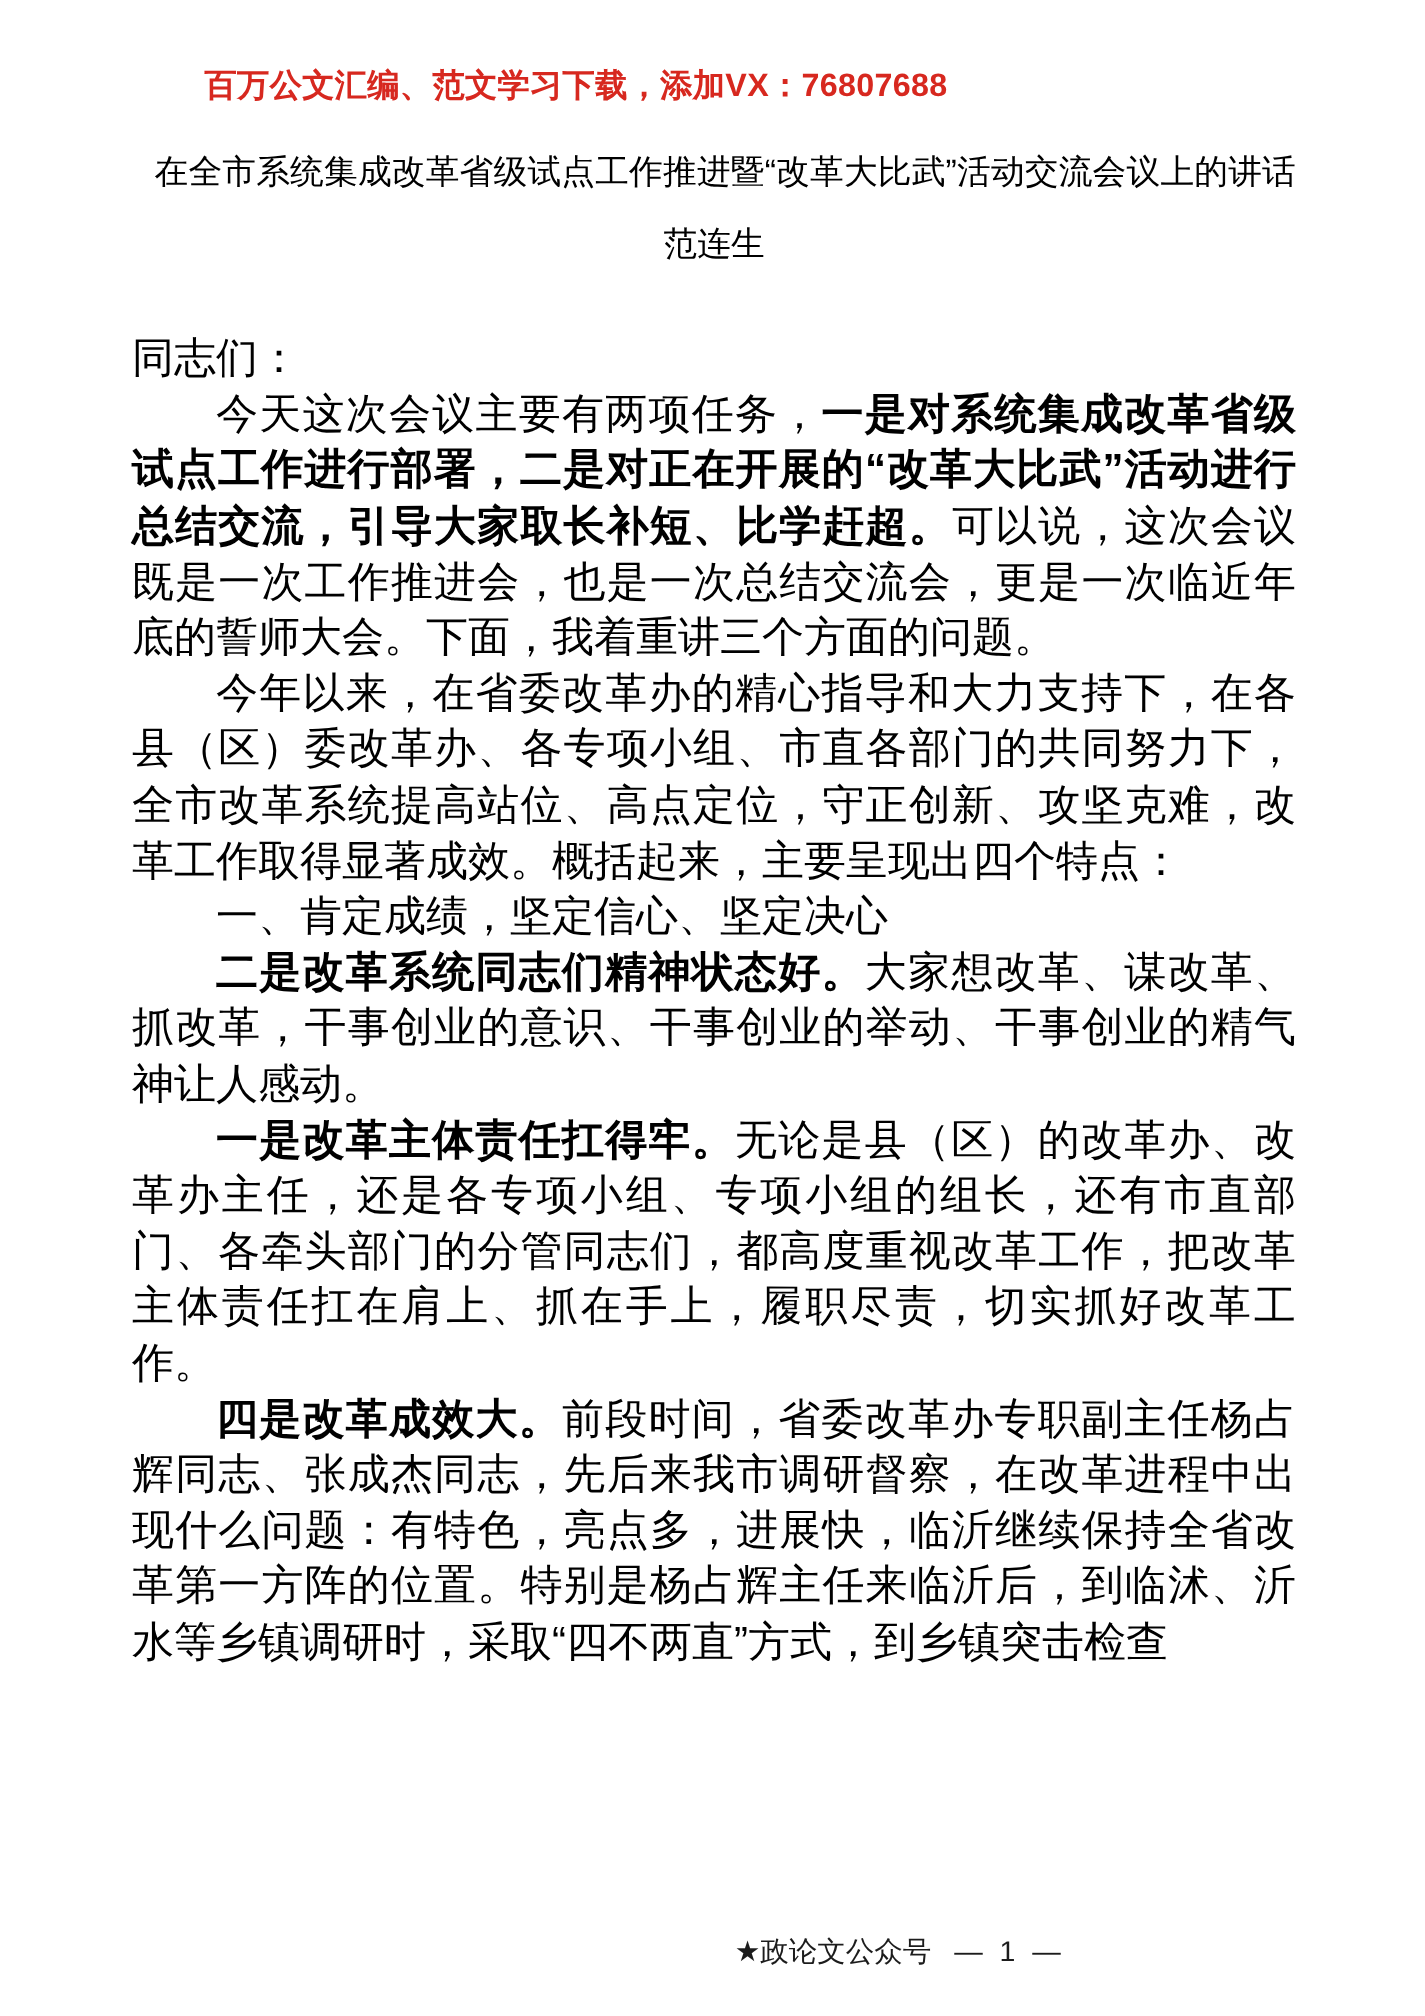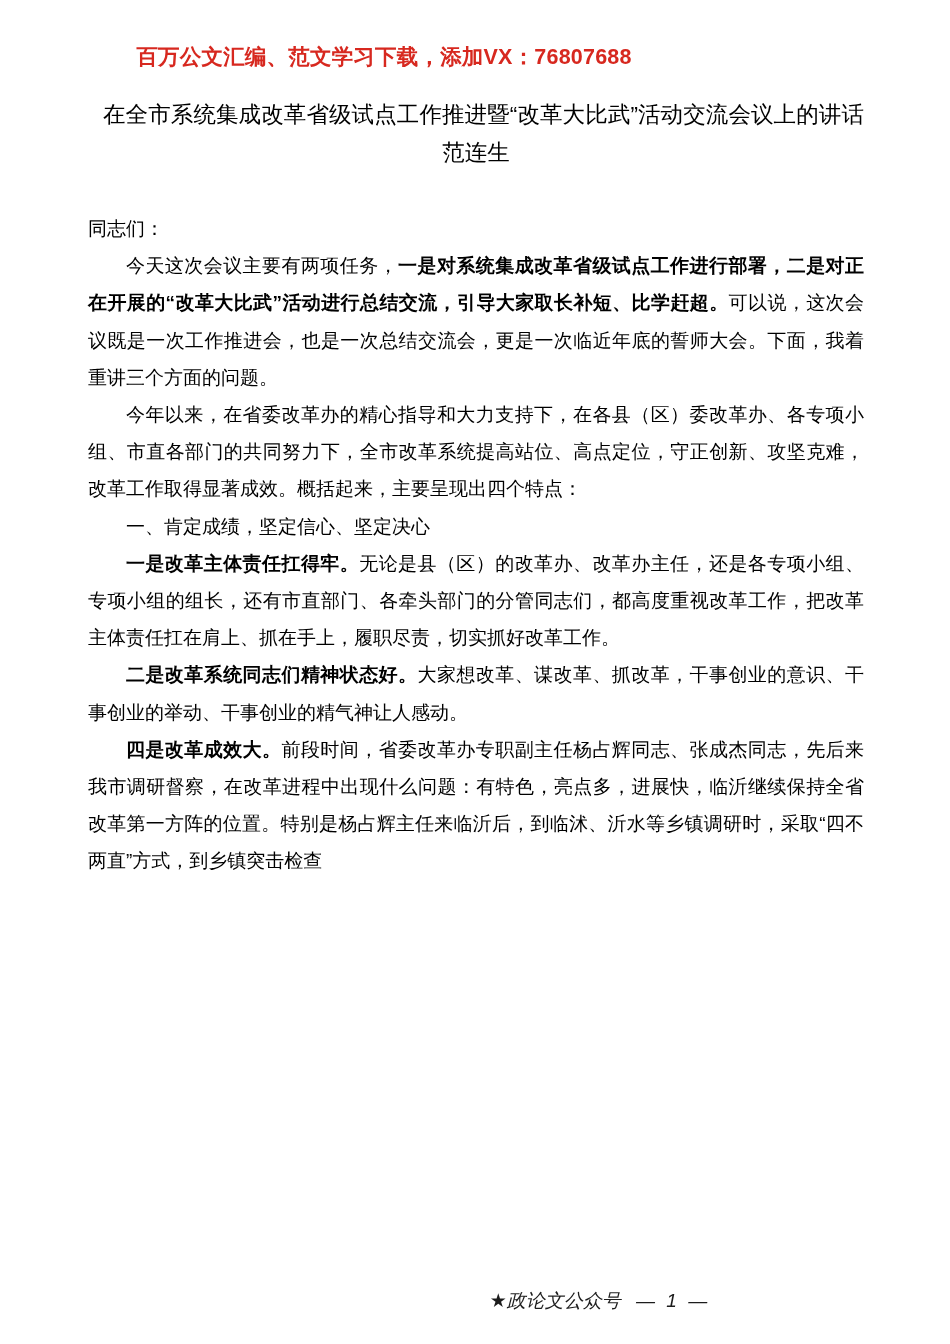--- a/index.html
+++ b/index.html
@@ -46,36 +46,36 @@
     font-size: 22.5px;
     line-height: 37px;
     text-align: right;
     font-weight: 400;
     letter-spacing: 0.1px;
   }
   .doc-author {
     font-size: 22.5px;
     line-height: 37px;
     text-align: center;
-    margin-top: 1px;
+    margin-top: 11px;
   }
   .doc-date {
     font-size: 22.5px;
     line-height: 37px;
     text-align: center;
     margin-top: 1px;
   }
 
   .body-text {
     margin-top: 39px;
   }
 
   p.para {
     margin: 0;
-    font-size: 19px;
+    font-size: 28px;
     line-height: 37.2px;
     text-align: justify;
     text-justify: inter-ideograph;
     text-align-last: left;
     letter-spacing: 0px;
   }
   p.indent {
     text-indent: 2em;
   }
   p.noindent {
@@ -88,21 +88,20 @@
   
   .footer {
     position: absolute;
     left: 0;
     top: 1288px;
     width: 950px;
     text-align: center;
     font-size: 19px;
     color: #1c1c1c;
     white-space: nowrap;
-    font-style: italic;
   }
   .footer .foot-inner {
     display: inline-block;
     padding-left: 250px;
   }
   .footer .brand { letter-spacing: 0px; }
   .footer .pg { margin-left: 10px; letter-spacing: 3px; }
 </style>
 </head>
 <body>
@@ -116,22 +115,22 @@
     <div class="doc-title">在全市系统集成改革省级试点工作推进暨“改革大比武”活动交流会议上的讲话</div>
 
     <div class="doc-author">范连生</div>
 
 
     <div class="body-text" id="paragraph-container">
         <p class="para noindent"><span>同志们：</span></p>
         <p class="para indent"><span>今天这次会议主要有两项任务，</span><span class="b">一是对系统集成改革省级试点工作进行部署，二是对正在开展的“改革大比武”活动进行总结交流，引导大家取长补短、比学赶超。</span><span>可以说，这次会议既是一次工作推进会，也是一次总结交流会，更是一次临近年底的誓师大会。下面，我着重讲三个方面的问题。</span></p>
         <p class="para indent"><span>今年以来，在省委改革办的精心指导和大力支持下，在各县（区）委改革办、各专项小组、市直各部门的共同努力下，全市改革系统提高站位、高点定位，守正创新、攻坚克难，改革工作取得显著成效。概括起来，主要呈现出四个特点：</span></p>
         <p class="para indent"><span>一、肯定成绩，坚定信心、坚定决心</span></p>
+        <p class="para indent"><span class="b">二是改革系统同志们精神状态好。</span><span>大家想改革、谋改革、抓改革，干事创业的意识、干事创业的举动、干事创业的精气神让人感动。</span></p>
         <p class="para indent"><span class="b">一是改革主体责任扛得牢。</span><span>无论是县（区）的改革办、改革办主任，还是各专项小组、专项小组的组长，还有市直部门、各牵头部门的分管同志们，都高度重视改革工作，把改革主体责任扛在肩上、抓在手上，履职尽责，切实抓好改革工作。</span></p>
-        <p class="para indent"><span class="b">二是改革系统同志们精神状态好。</span><span>大家想改革、谋改革、抓改革，干事创业的意识、干事创业的举动、干事创业的精气神让人感动。</span></p>
         <p class="para indent"><span class="b">四是改革成效大。</span><span>前段时间，省委改革办专职副主任杨占辉同志、张成杰同志，先后来我市调研督察，在改革进程中出现什么问题：有特色，亮点多，进展快，临沂继续保持全省改革第一方阵的位置。特别是杨占辉主任来临沂后，到临沭、沂水等乡镇调研时，采取“四不两直”方式，到乡镇突击检查</span></p>
       </div>
 
   </div>
 
   <div class="footer">
     <span class="foot-inner">
       <span class="brand">★</span><span class="brand">政论文公众号</span>
       <span class="pg">— 1 —</span>
     </span>

